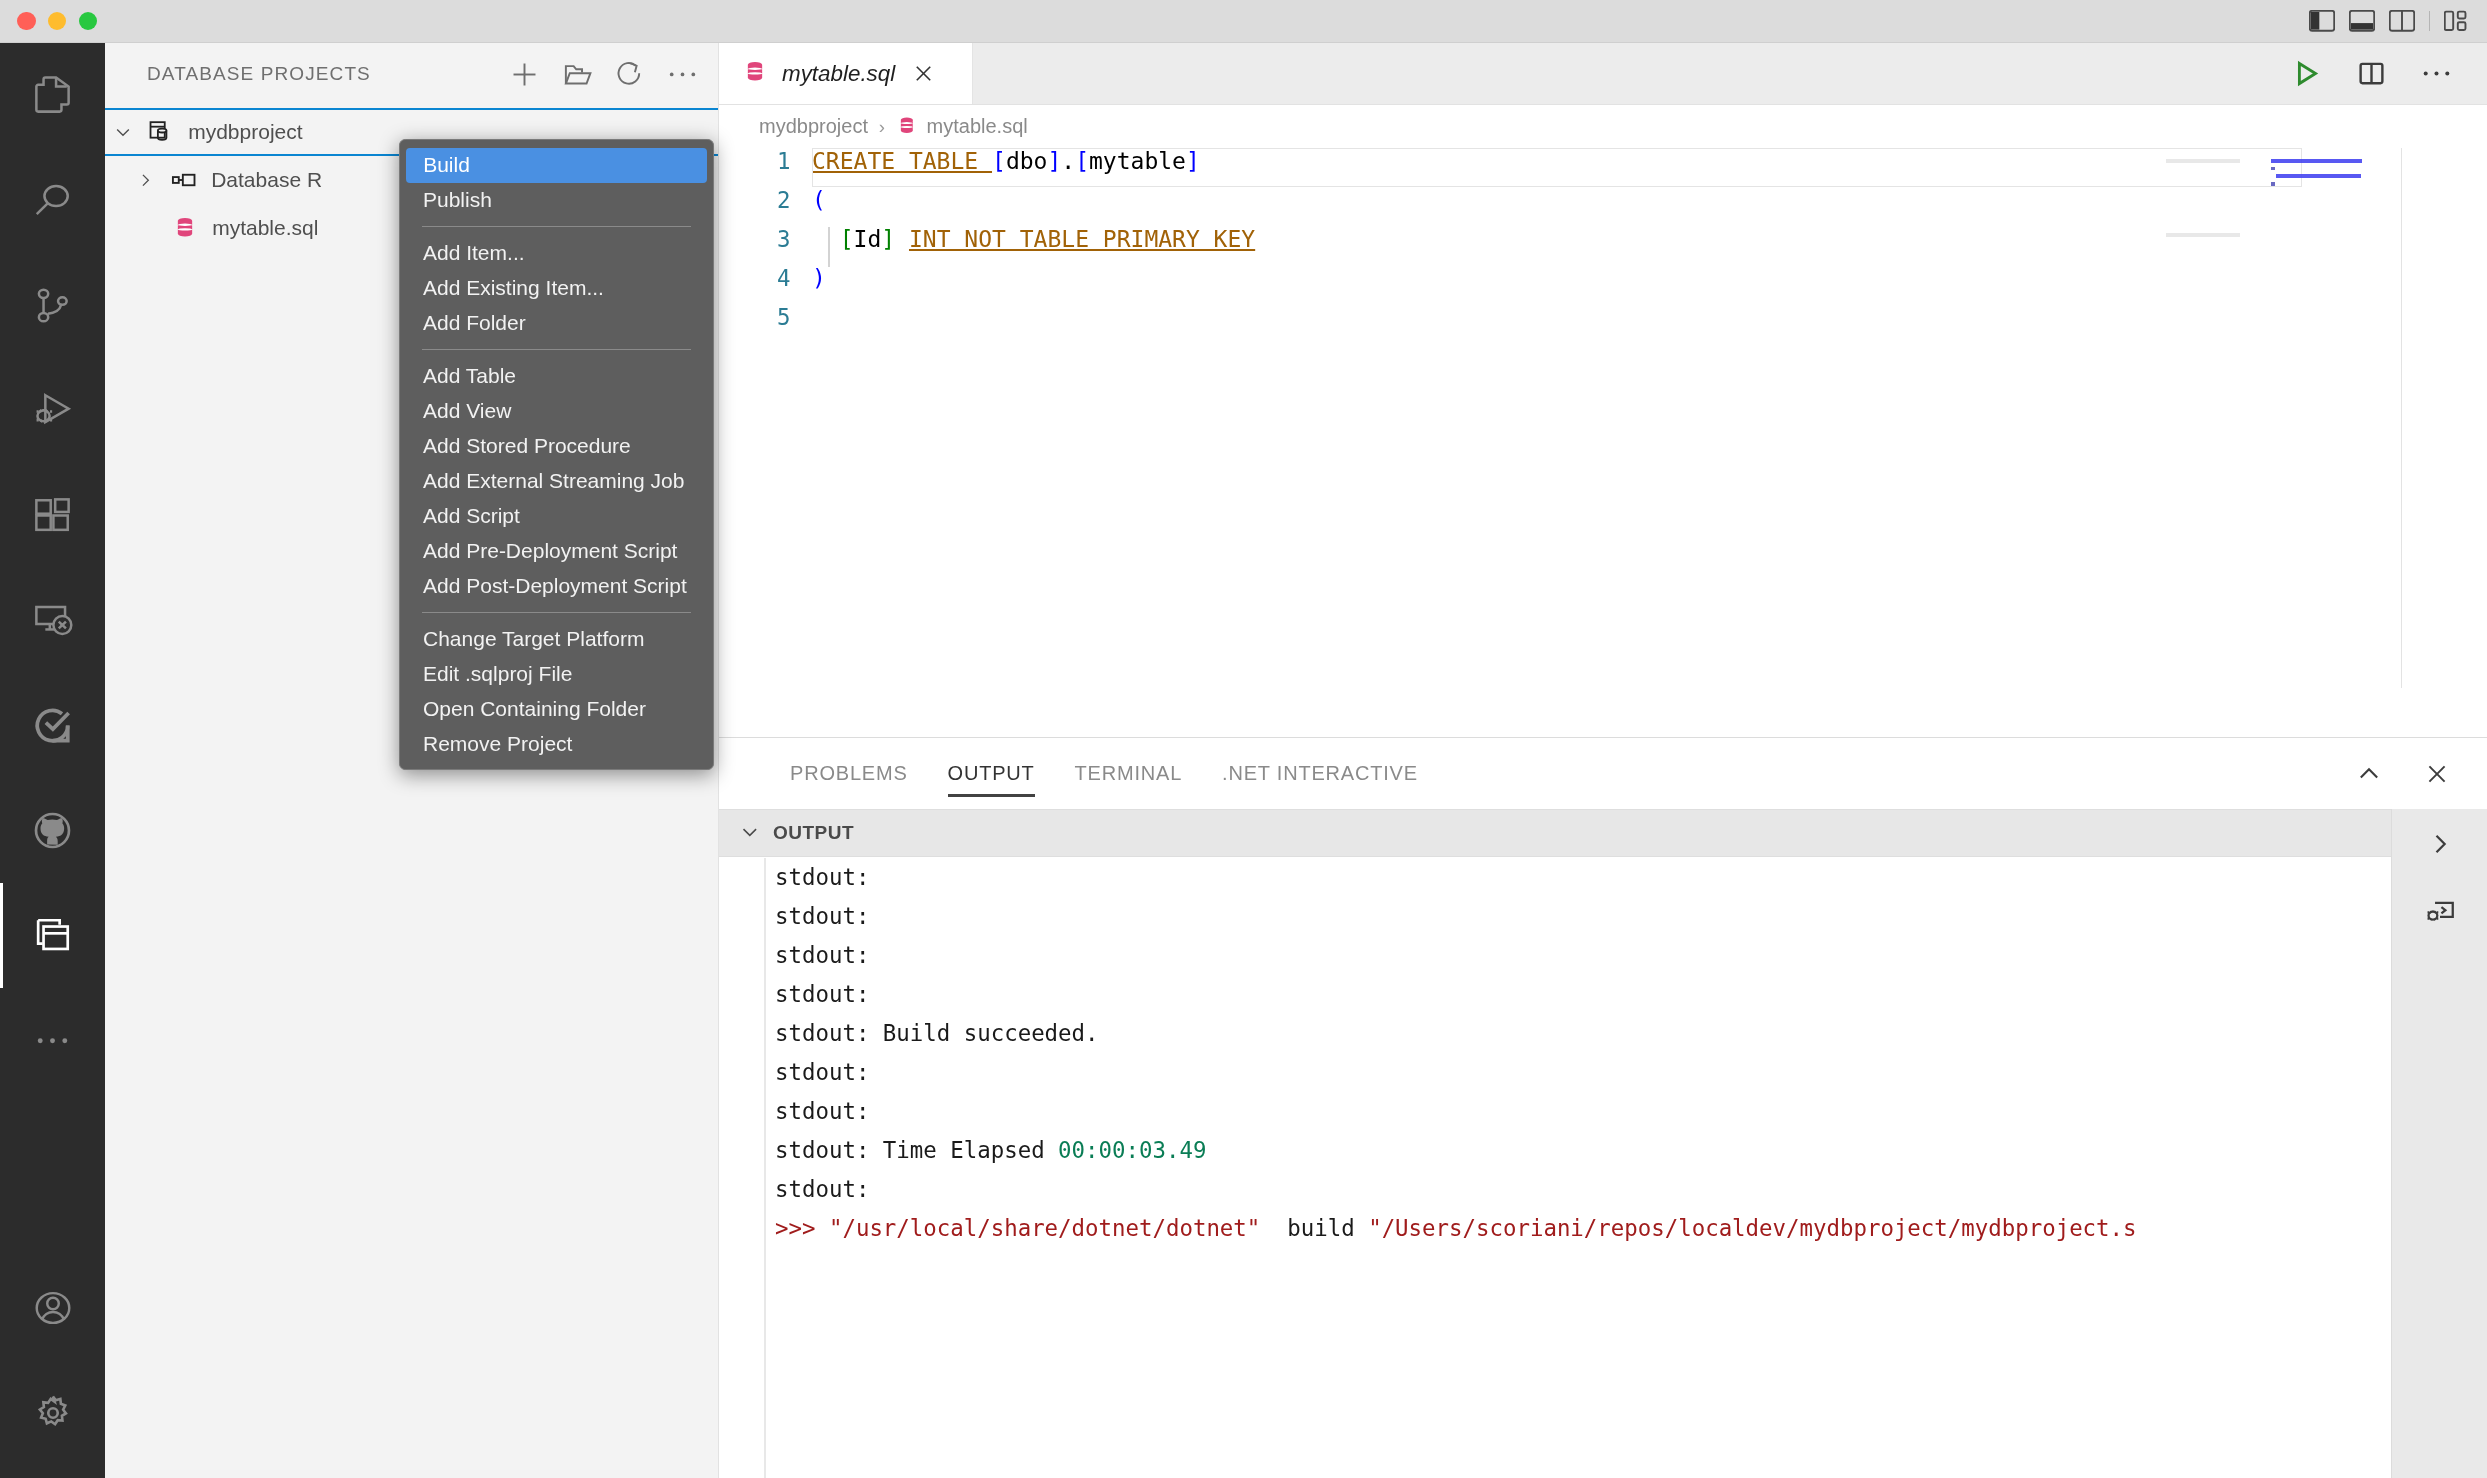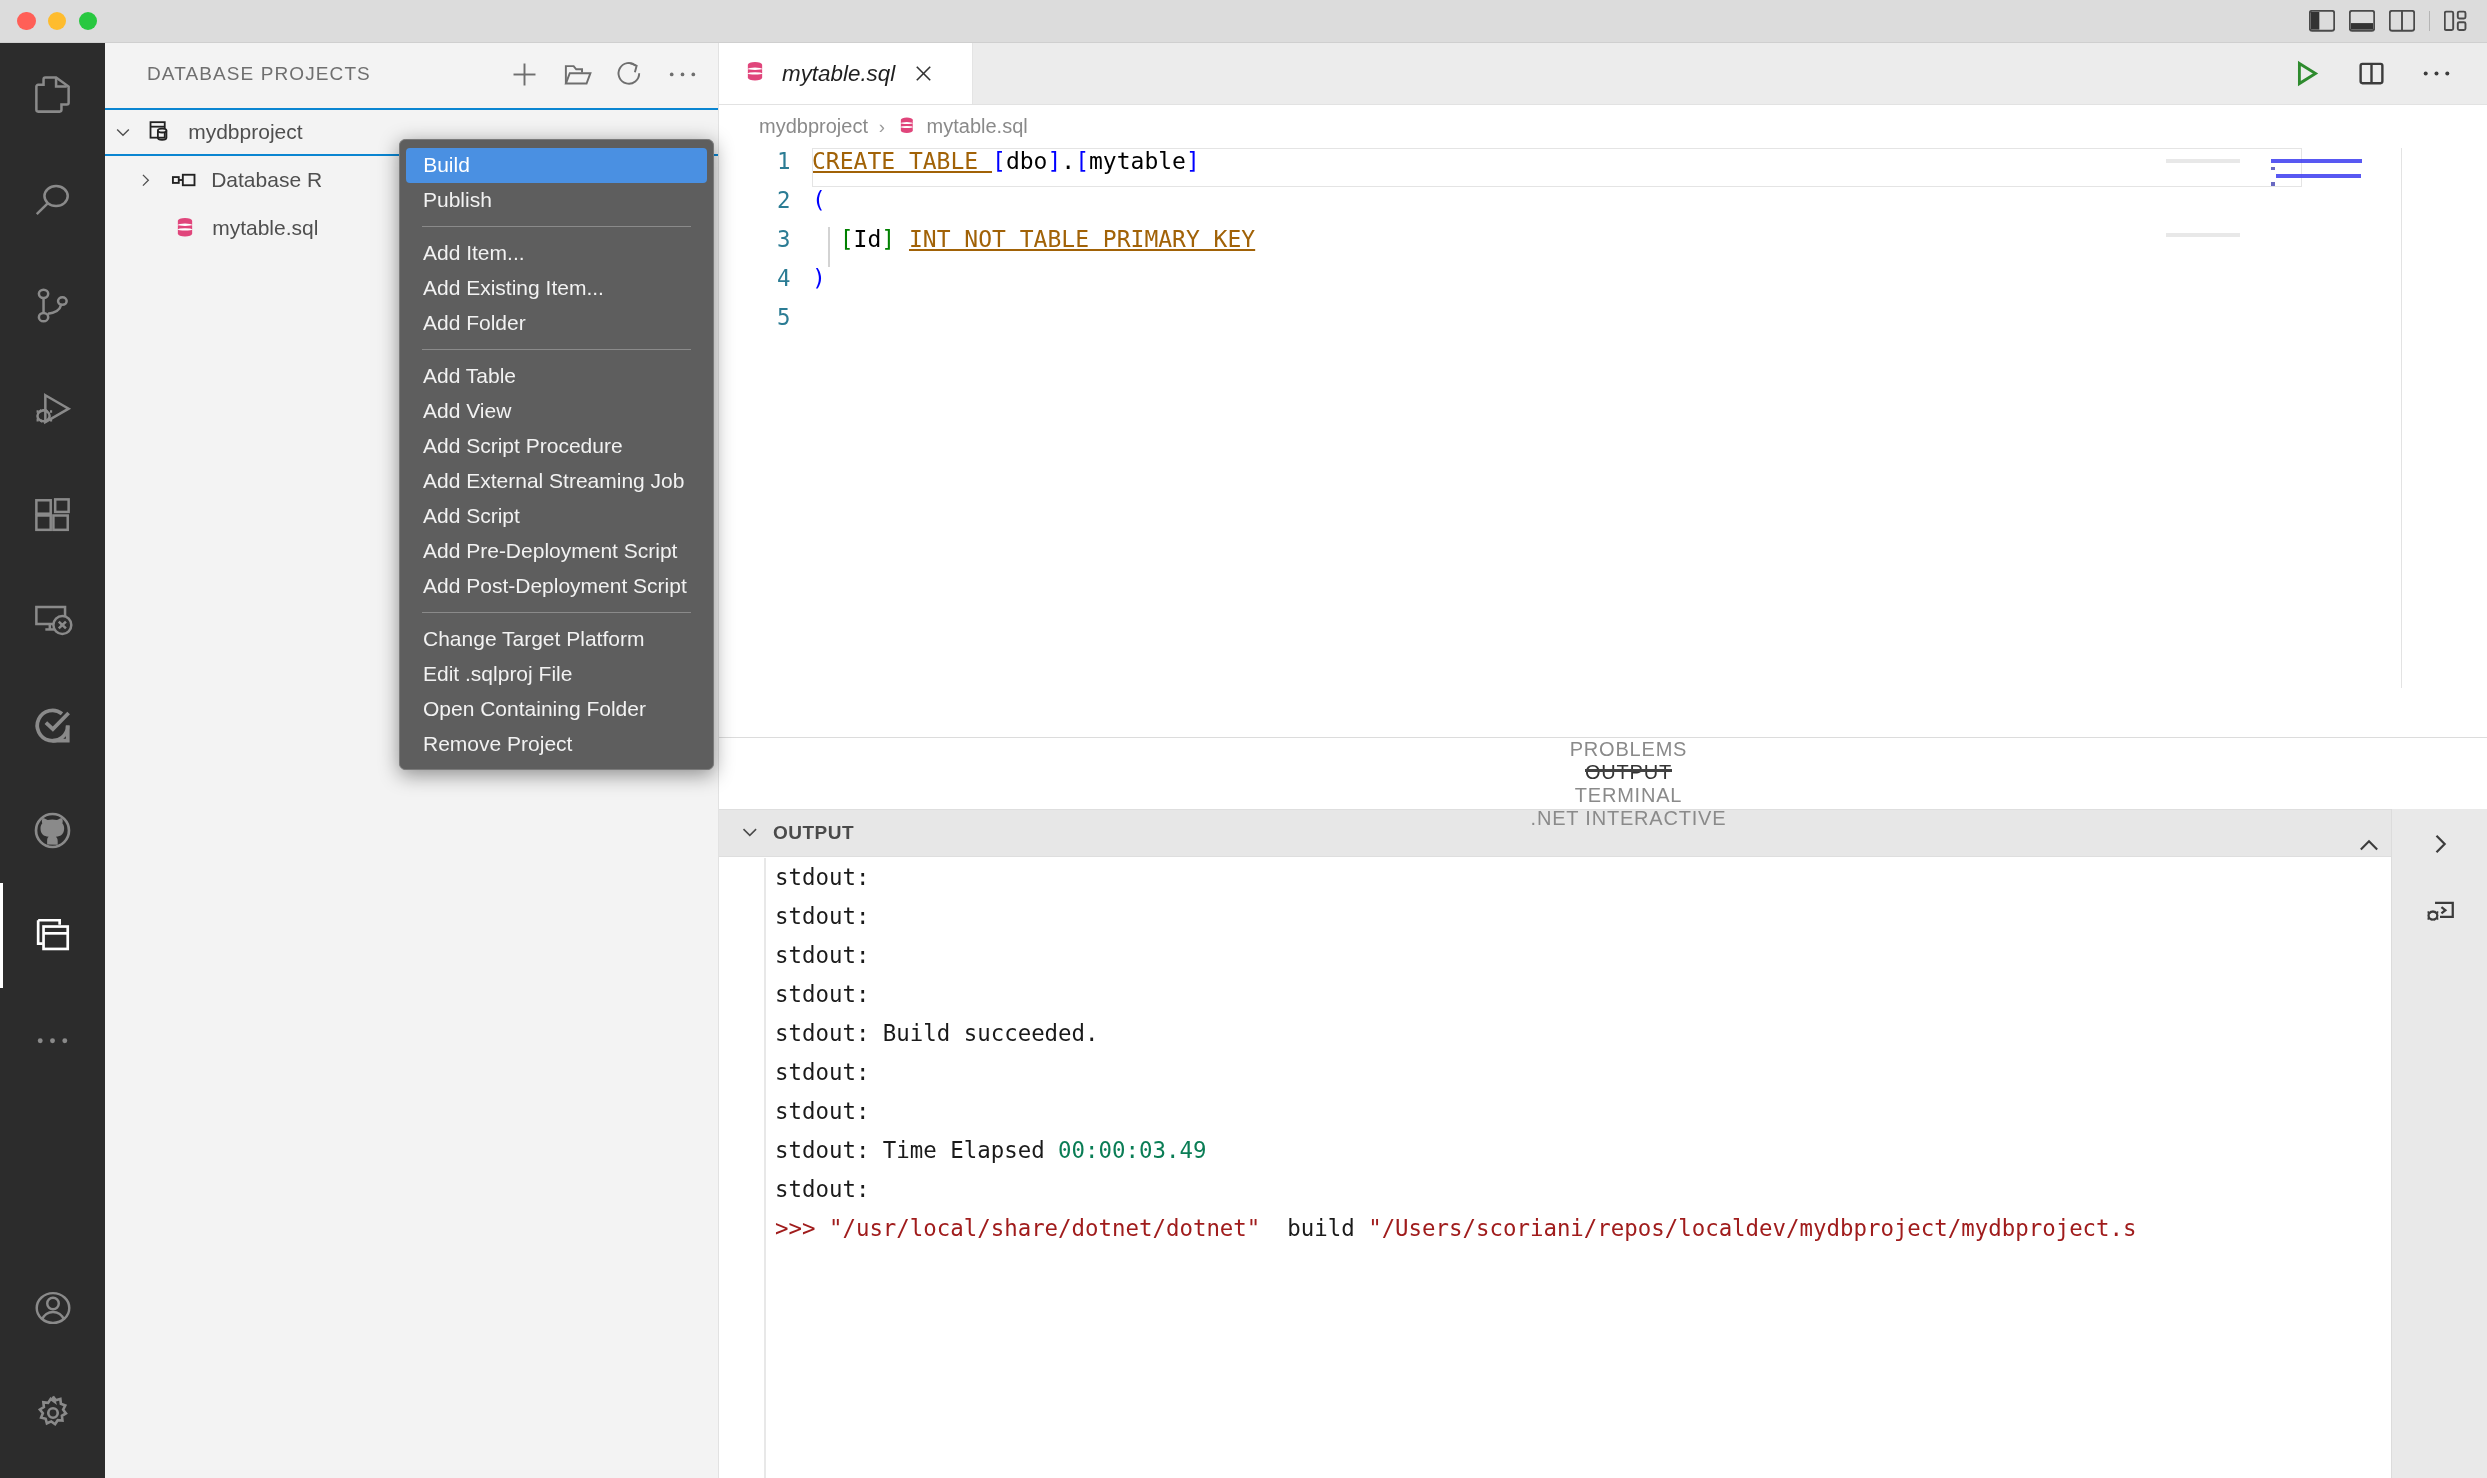--- a/index.html
+++ b/index.html
@@ -137,21 +137,20 @@
   .mm-edge { position: absolute; right: 0; top: 0; width: 0.8px; height: 540px; background: #e3e3e3; }
 
   
   .panel {
     position: absolute; left: 719px; top: 737px; right: 0; bottom: 0;
     background: #ffffff; border-top: 0.8px solid #dcdcdc;
   }
   .panel-tabs {
     height: 71px; display: flex; align-items: center; padding-left: 51px; gap: 0;
     background: #ffffff;
-    flex-direction: column;
   }
   .ptab {
     position: relative; font-size: 20px; letter-spacing: 0.8px; color: #8a8a8a;
     padding: 0 20px; height: 71px; display: flex; align-items: center;
     text-transform: uppercase; white-space: nowrap;
   }
   .ptab.active { color: #333333; }
   .ptab.active::after {
     content: ""; position: absolute; left: 20px; right: 20px; bottom: 12.3px;
     height: 2.3px; background: #424242;
@@ -627,21 +626,21 @@
   <div class="ctxmenu">
     <div class="ctx-item highlight">Build</div>
     <div class="ctx-item">Publish</div>
     <div class="ctx-sep"></div>
     <div class="ctx-item">Add Item...</div>
     <div class="ctx-item">Add Existing Item...</div>
     <div class="ctx-item">Add Folder</div>
     <div class="ctx-sep"></div>
     <div class="ctx-item">Add Table</div>
     <div class="ctx-item">Add View</div>
-    <div class="ctx-item">Add Script Procedure</div>
+    <div class="ctx-item">Add Stored Procedure</div>
     <div class="ctx-item">Add External Streaming Job</div>
     <div class="ctx-item">Add Script</div>
     <div class="ctx-item">Add Pre-Deployment Script</div>
     <div class="ctx-item">Add Post-Deployment Script</div>
     <div class="ctx-sep"></div>
     <div class="ctx-item">Change Target Platform</div>
     <div class="ctx-item">Edit .sqlproj File</div>
     <div class="ctx-item">Open Containing Folder</div>
     <div class="ctx-item">Remove Project</div>
   </div>

